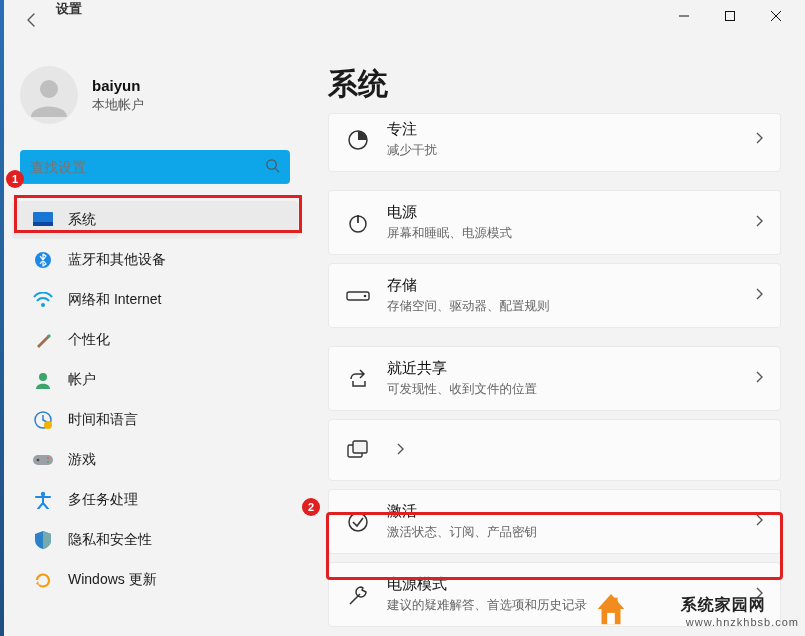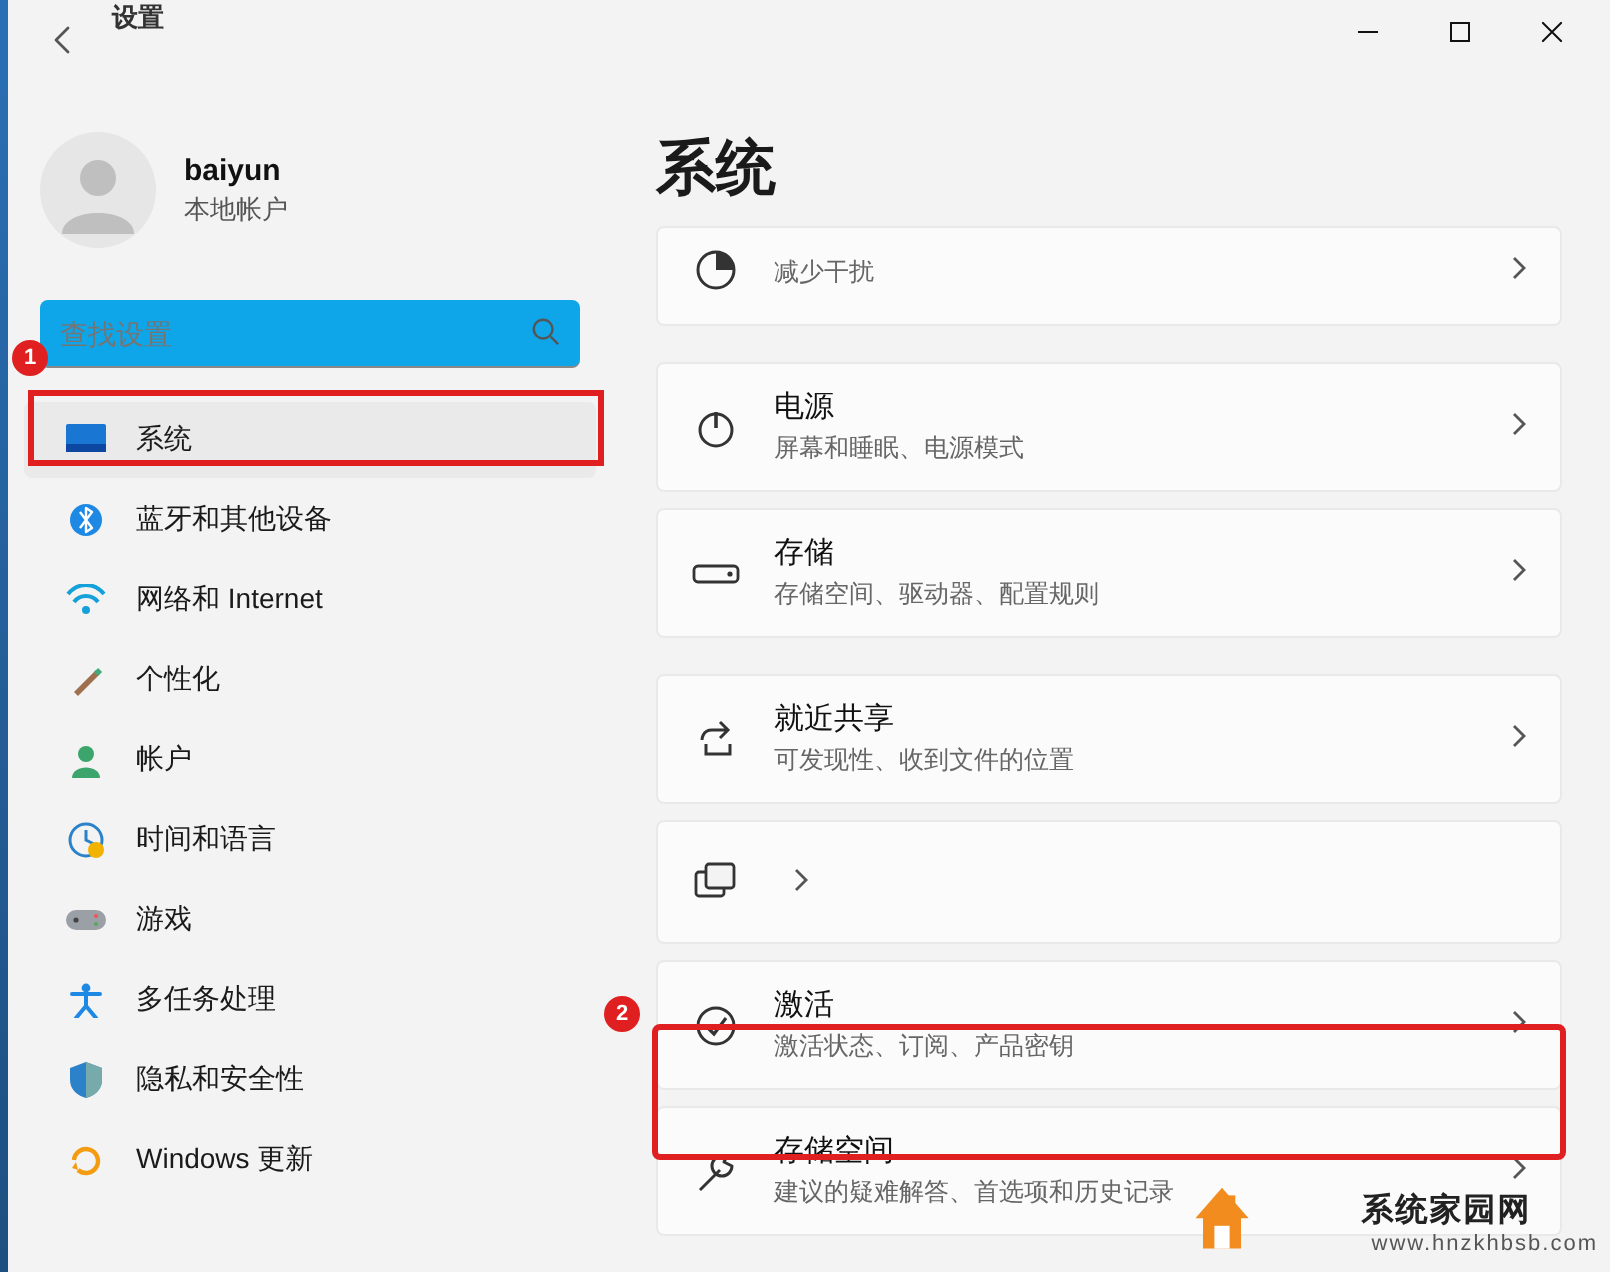--- a/index.html
+++ b/index.html
@@ -404,20 +404,21 @@
     <div class="card-list">
 
       <div class="card" style="min-height:50px;padding-top:6px;">
         <span class="card-icon">
           <svg width="22" height="22" viewBox="0 0 22 22">
               <circle cx="11" cy="11" r="9" stroke="#333" stroke-width="1.5" fill="none"></circle>
               <path d="M11 2 A9 9 0 0 1 20 11 L11 11 Z" fill="#333"></path>
             </svg>
         </span>
         <div class="card-text">
+          <div class="card-title">专注</div>
           <div class="card-sub">减少干扰</div>
         </div>
         <span class="card-chevron">
           <svg width="10" height="14" viewBox="0 0 10 14">
               <path d="M3 2 L8 7 L3 12" stroke="#555" stroke-width="1.4" fill="none"></path>
             </svg>
         </span>
       </div>
 
       <div class="group-gap"></div>
@@ -510,21 +511,21 @@
         </span>
       </div>
 
       <div class="card">
         <span class="card-icon">
           <svg width="22" height="22" viewBox="0 0 22 22">
               <path d="M14 3 A5 5 0 1 0 19 8 L15 6 L16 4 Z M13 10 L3 20" stroke="#333" stroke-width="1.5" fill="none" stroke-linejoin="round"></path>
             </svg>
         </span>
         <div class="card-text">
-          <div class="card-title">存储空间</div>
+          <div class="card-title">电源模式</div>
           <div class="card-sub">建议的疑难解答、首选项和历史记录</div>
         </div>
         <span class="card-chevron">
           <svg width="10" height="14" viewBox="0 0 10 14">
               <path d="M3 2 L8 7 L3 12" stroke="#555" stroke-width="1.4" fill="none"></path>
             </svg>
         </span>
       </div>
 
     </div>

